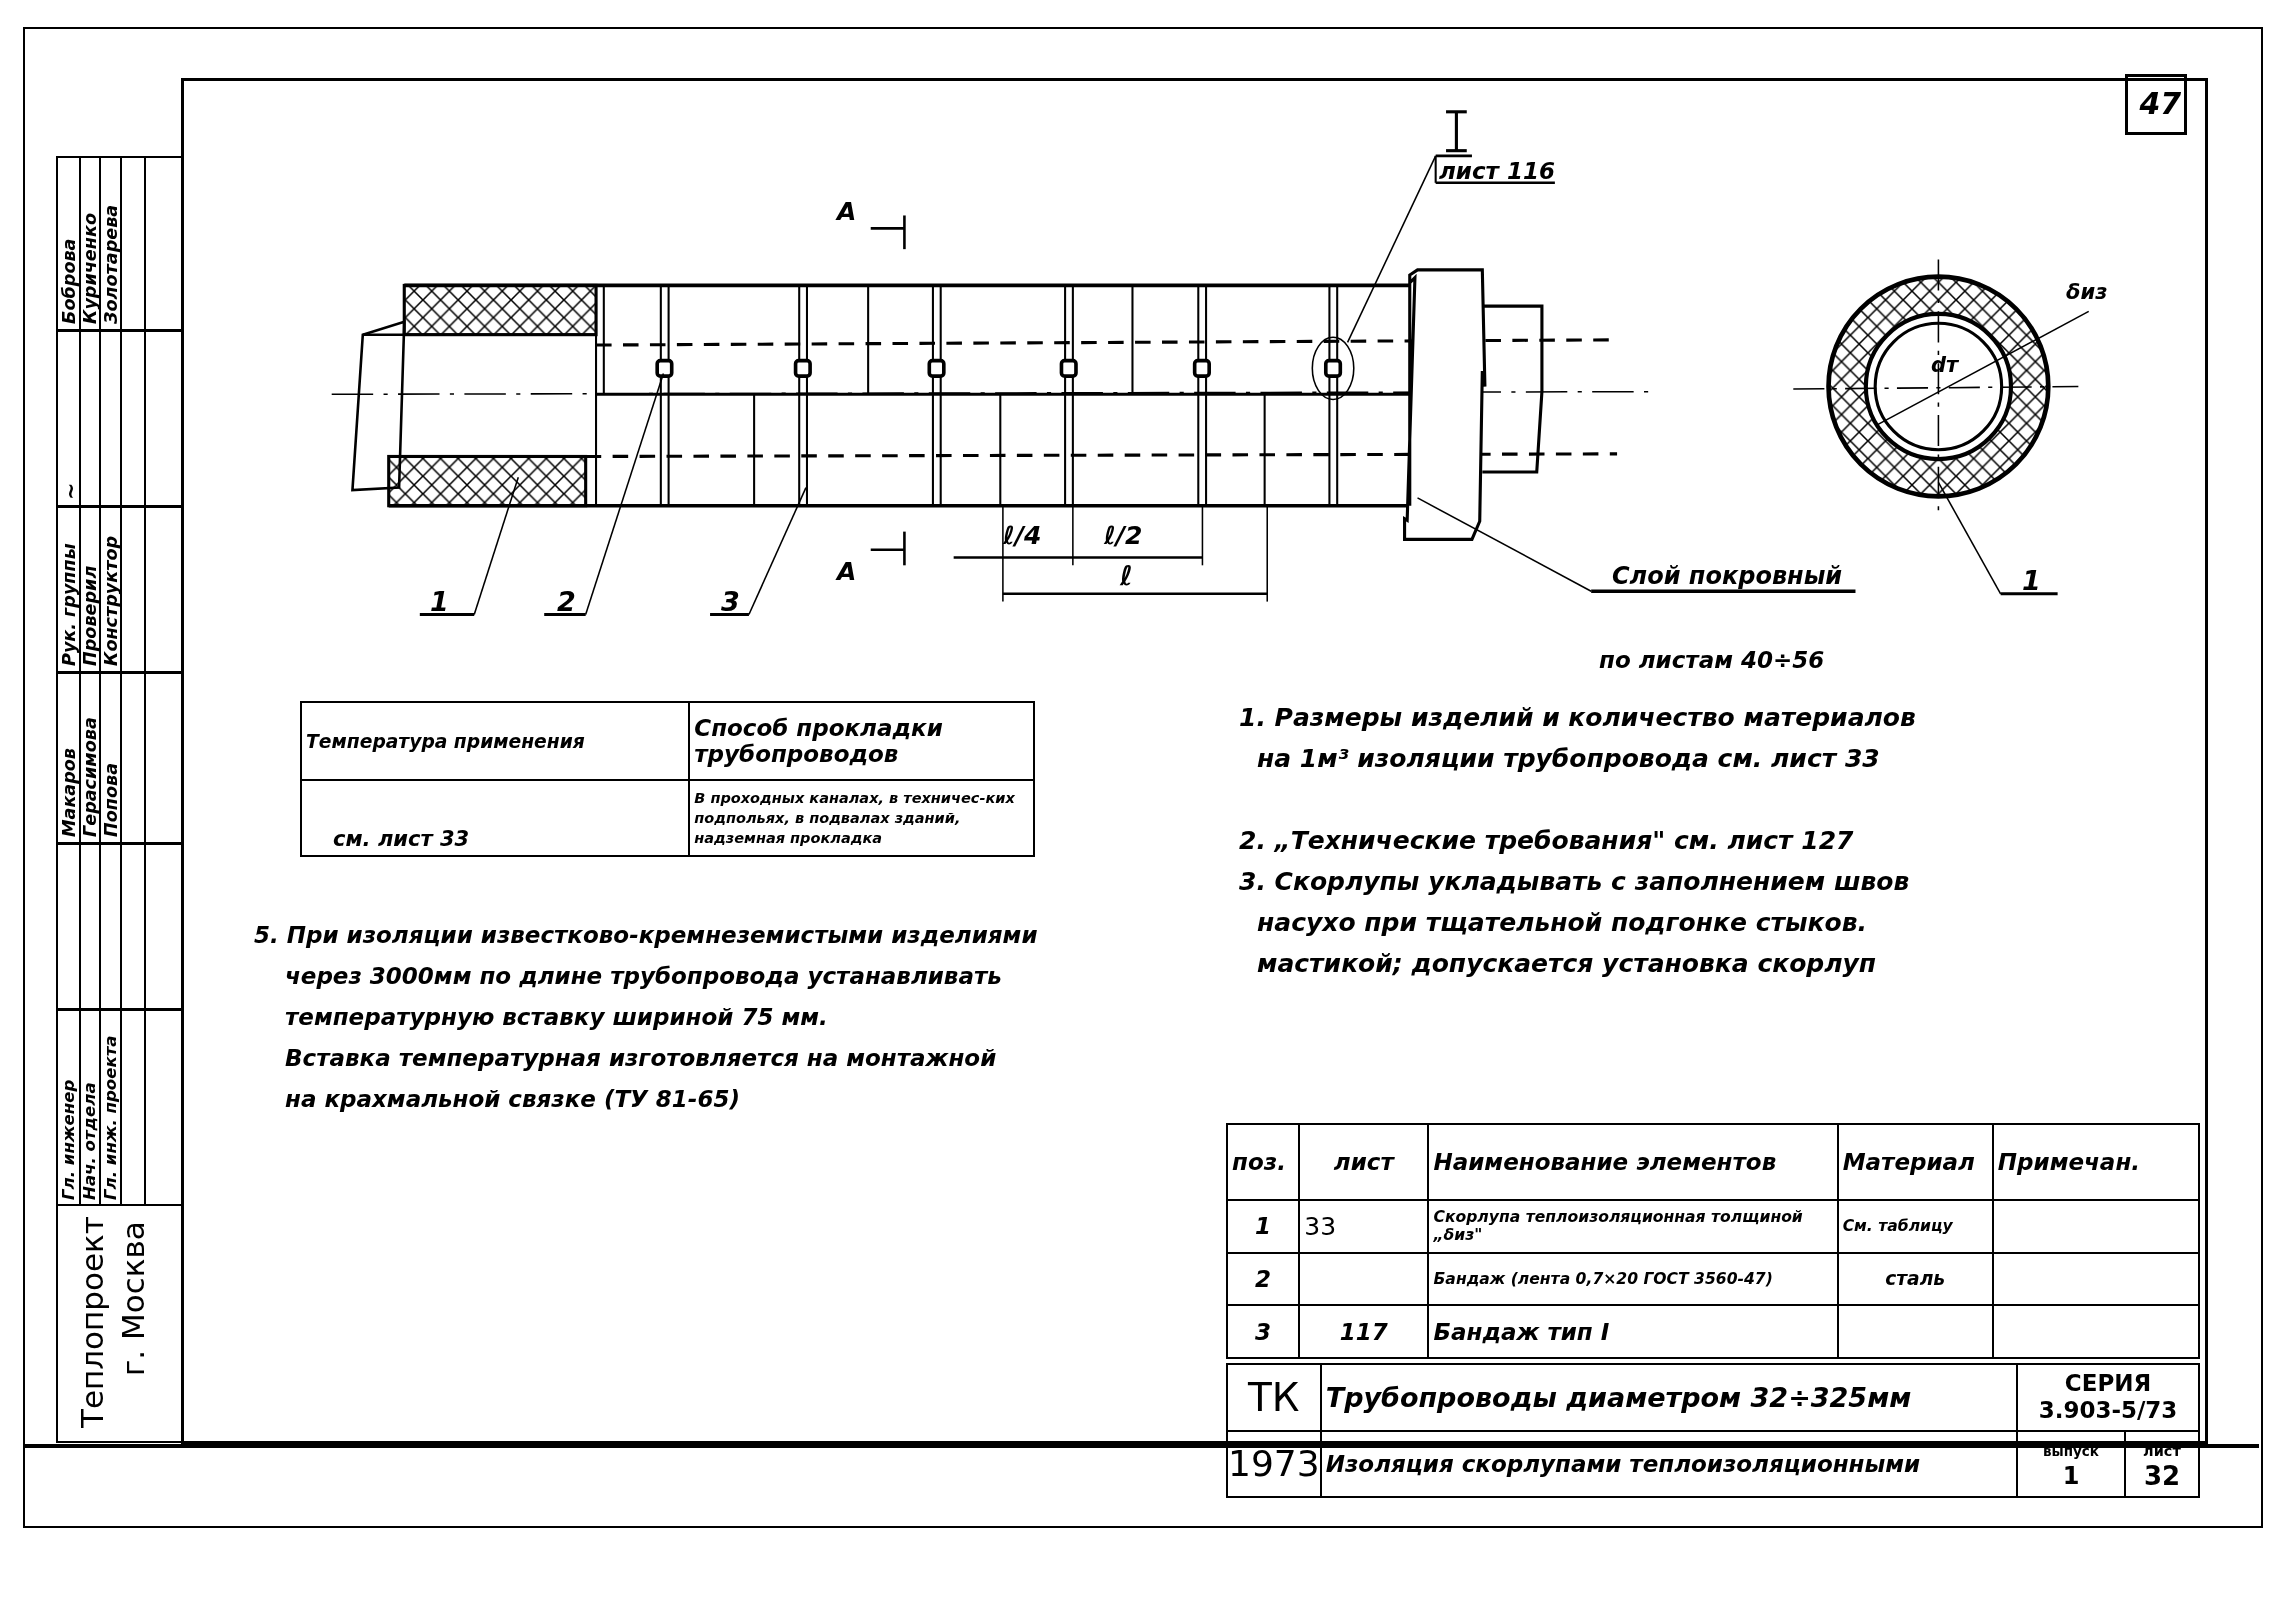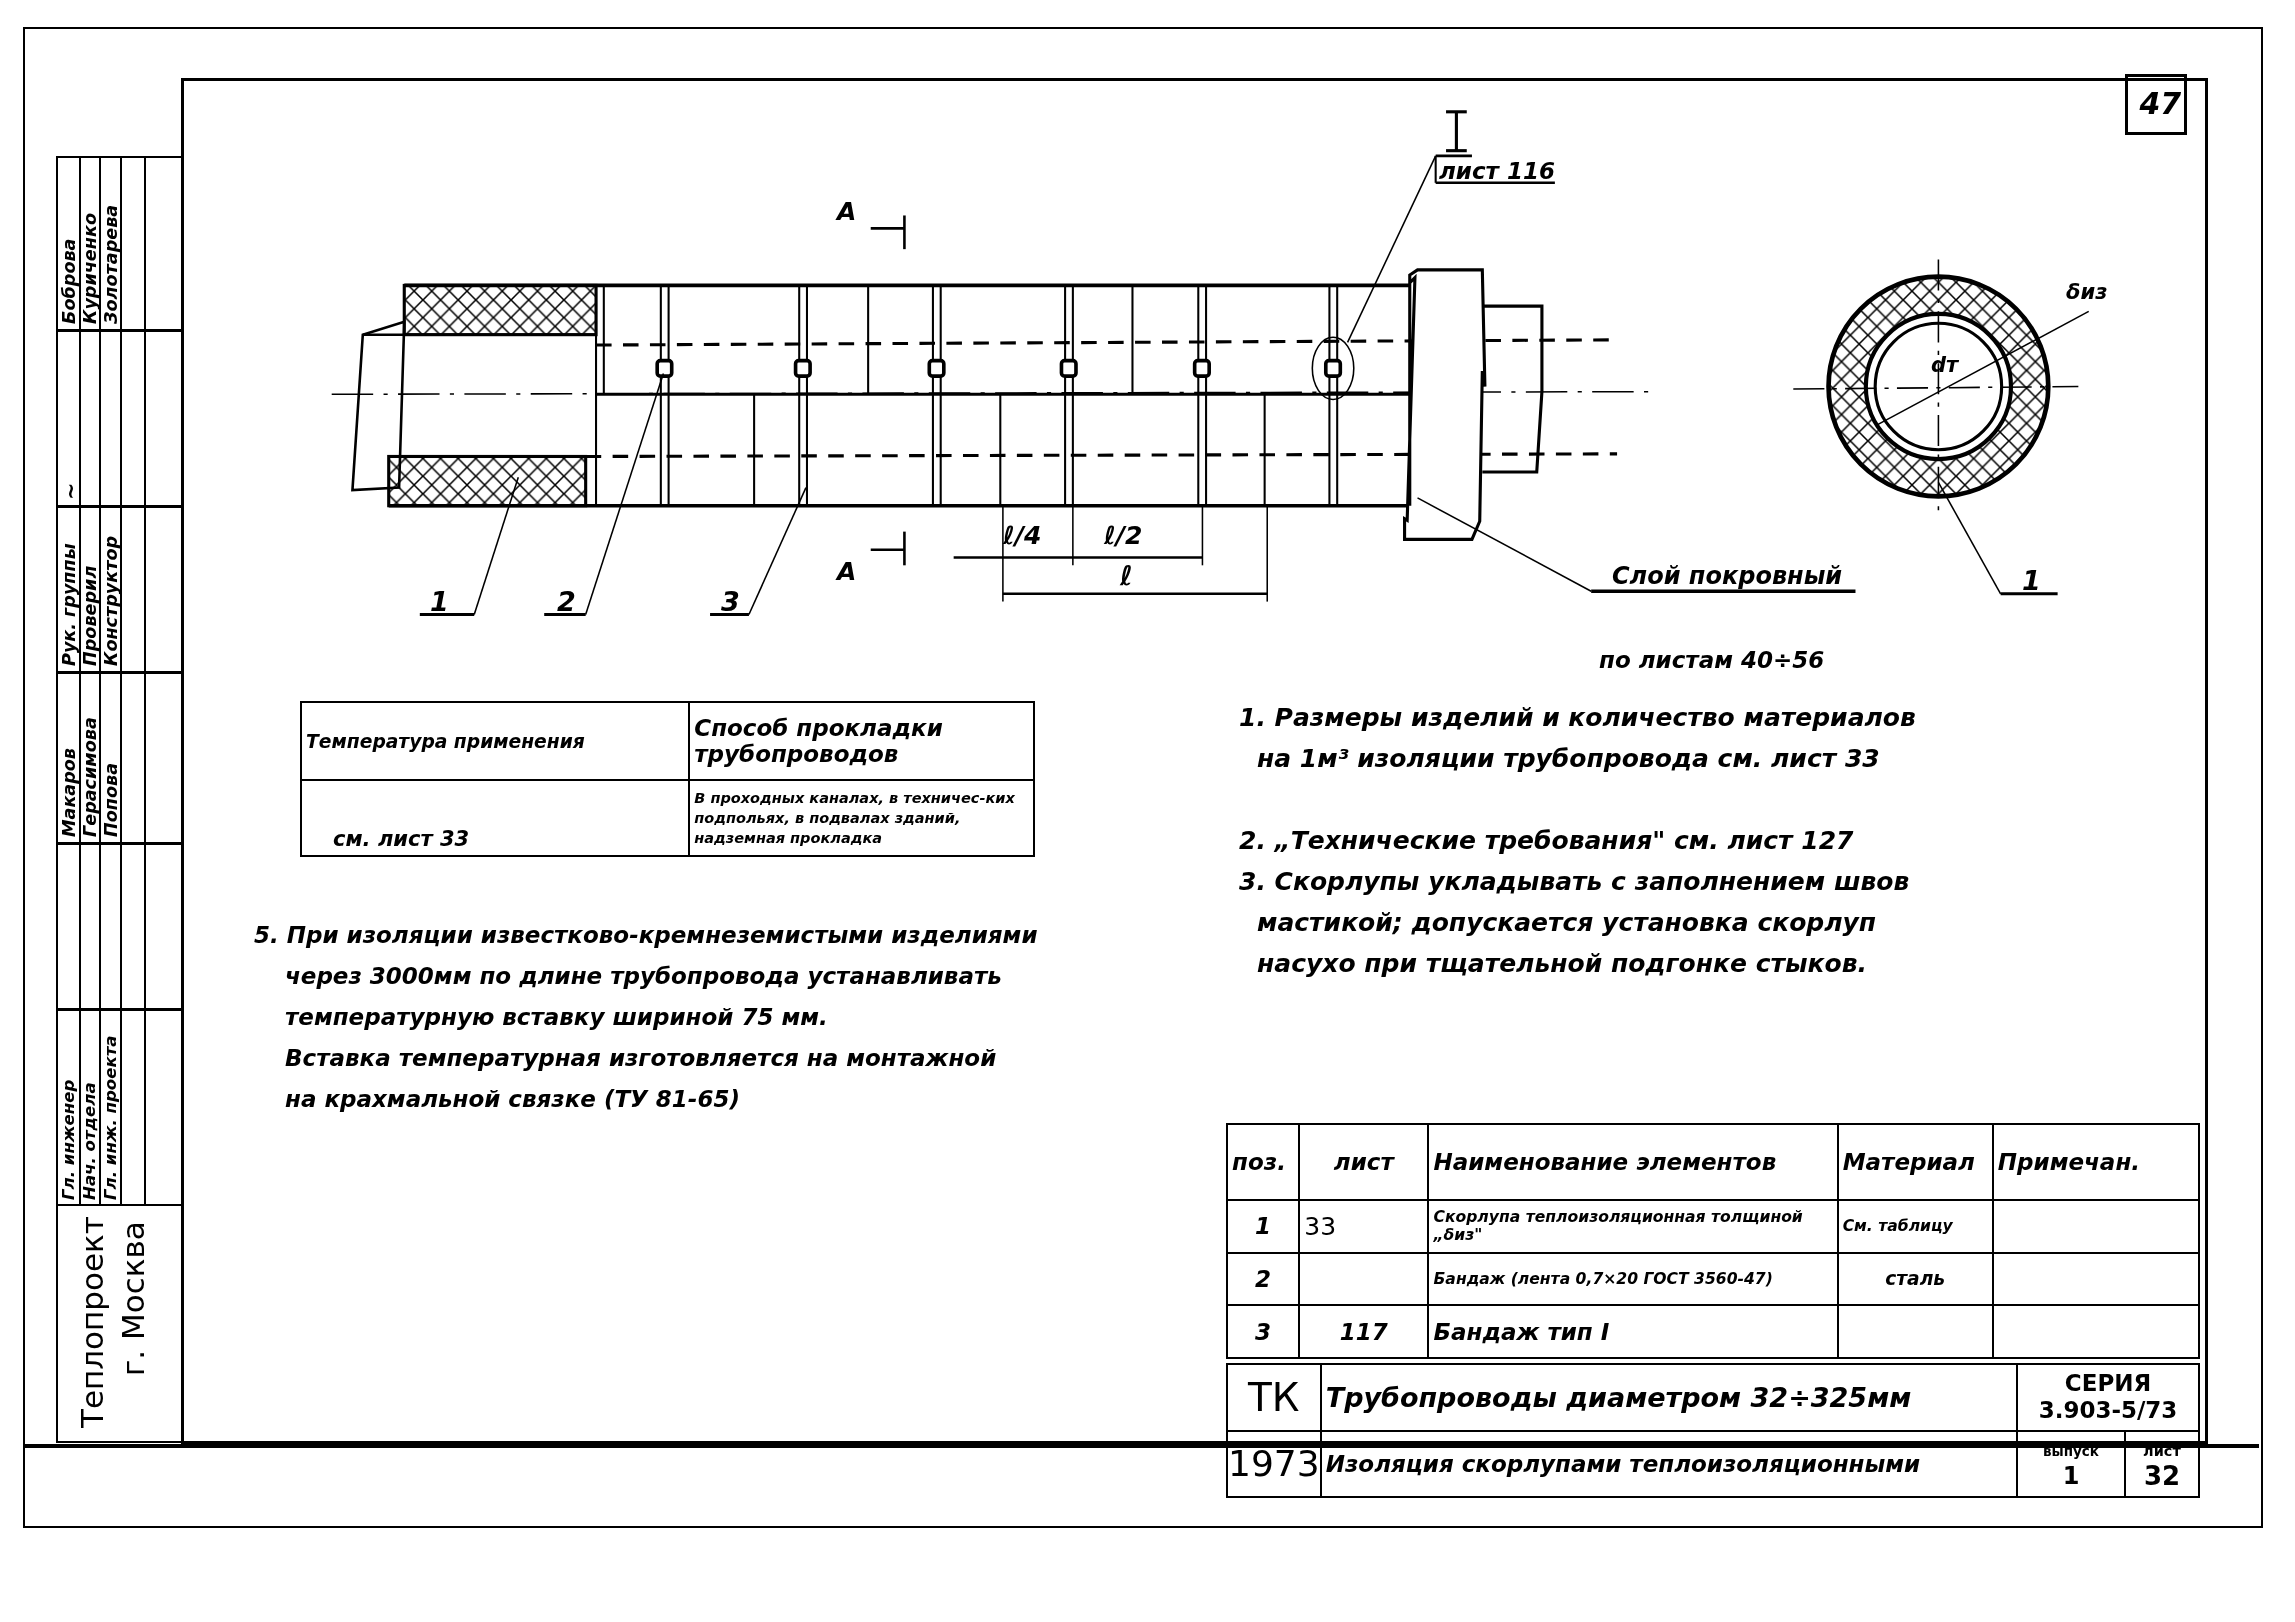--- a/index.html
+++ b/index.html
@@ -207,22 +207,22 @@
     <td style="font-size:14.5px;white-space:normal;line-height:1.4;">В проходных каналах, в техничес-ких подпольях, в подвалах зданий, надземная прокладка</td>
   </tr>
 </tbody>
   </table>
 
 <div class="abs hand" style="left:1239px;top:697px;font-size:25px;line-height:41px;">
   <div>1. Размеры изделий и количество материалов</div>
   <div style="padding-left:18px">на 1м³ изоляции трубопровода см. лист 33</div>
   <div style="margin-top:41px">2. „Технические требования" см. лист 127</div>
   <div>3. Скорлупы укладывать с заполнением швов</div>
+  <div style="padding-left:18px">насухо при тщательной подгонке стыков.</div>
   <div style="padding-left:18px">мастикой; допускается установка скорлуп</div>
-  <div style="padding-left:18px">насухо при тщательной подгонке стыков.</div>
 </div>
 <div class="abs hand" style="left:254px;top:915px;font-size:23px;line-height:41px;">
   <div>5. При изоляции известково-кремнеземистыми изделиями</div>
   <div style="padding-left:31px">через 3000мм по длине трубопровода устанавливать</div>
   <div style="padding-left:31px">температурную вставку шириной 75 мм.</div>
   <div style="padding-left:31px">Вставка температурная изготовляется на монтажной</div>
   <div style="padding-left:31px">на крахмальной связке (ТУ 81-65)</div>
 </div>
 
 <table class="spec-table">

